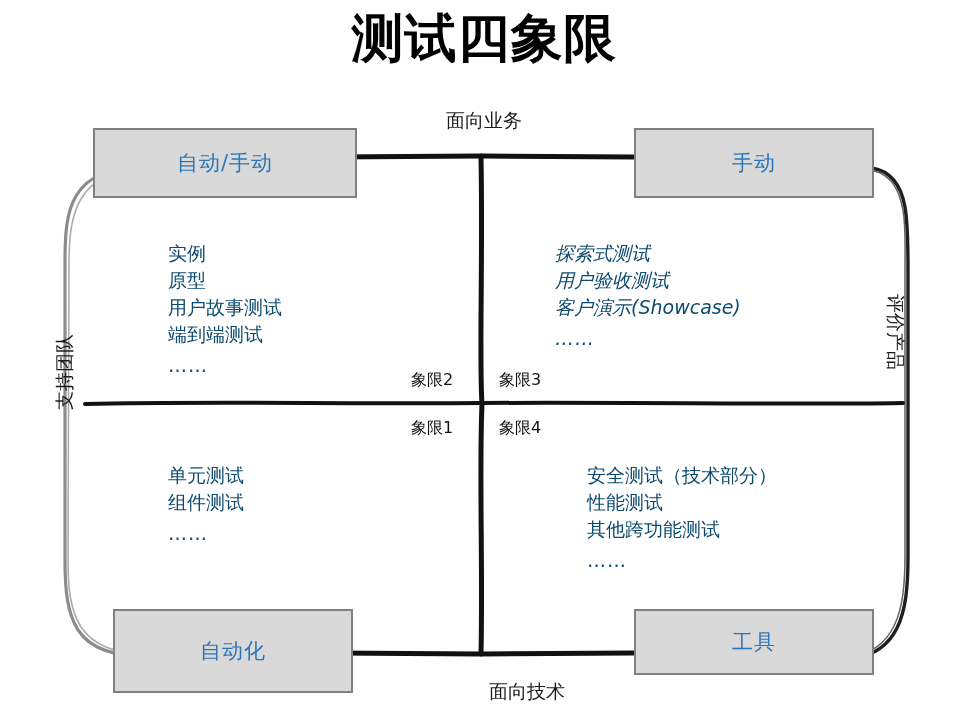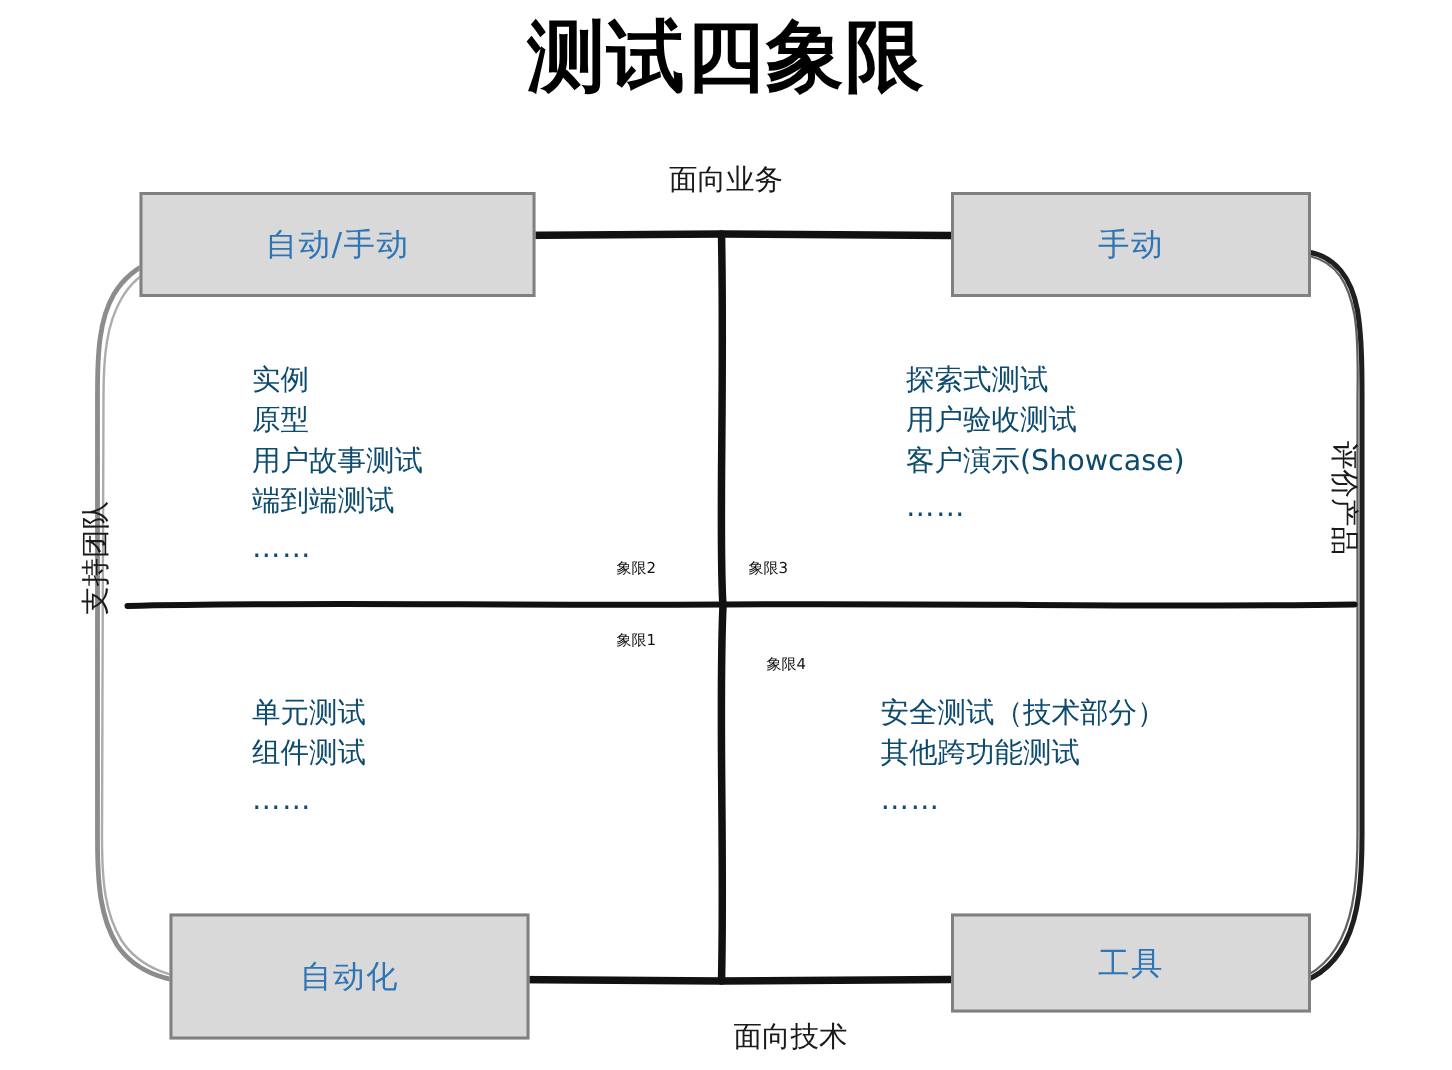--- a/index.html
+++ b/index.html
@@ -101,42 +101,42 @@
     z-index: 5;
   }
   #box-top-left     { left: 93px;  top: 128px; width: 264px; height: 70px; }
   #box-top-right    { left: 634px; top: 128px; width: 240px; height: 70px; }
   #box-bottom-left  { left: 93px;  top: 609px; width: 240px; height: 84px; margin-left: 20px; }
   #box-bottom-right { left: 634px; top: 609px; width: 240px; height: 66px; }
 
   
   .quad-num {
     position: absolute;
-    font-size: 10px;
+    font-size: 16px;
     line-height: 18px;
     color: #111111;
     white-space: nowrap;
     z-index: 4;
   }
   #quad-num-2 { left: 411px; top: 371px; }
   #quad-num-3 { left: 499px; top: 371px; }
   #quad-num-1 { left: 411px; top: 419px; }
-  #quad-num-4 { left: 499px; top: 435px; margin-left: 12px; }
+  #quad-num-4 { left: 499px; top: 419px; }
 
   
   .quad-list {
     position: absolute;
     font-size: 19px;
     line-height: 27px;
     color: #0c4a6e;
     white-space: nowrap;
     z-index: 3;
   }
   #quad-list-2 { left: 168px; top: 240px; }
-  #quad-list-3 { left: 604px; top: 240px; }
+  #quad-list-3 { left: 555px; top: 240px; font-style: italic; }
   #quad-list-1 { left: 168px; top: 462px; }
   #quad-list-4 { left: 587px; top: 462px; }
 
   .quad-list .ellipsis {
     letter-spacing: 1px;
     padding-top: 4px;
   }
 </style>
 </head>
 <body>
@@ -213,15 +213,16 @@
   </div>
 
 <div class="quad-list" id="quad-list-1">
     <div class="quad-item">单元测试</div>
     <div class="quad-item">组件测试</div>
     <div class="quad-item ellipsis">……</div>
   </div>
 
 <div class="quad-list" id="quad-list-4">
     <div class="quad-item">安全测试（技术部分）</div>
+    <div class="quad-item">性能测试</div>
     <div class="quad-item">其他跨功能测试</div>
     <div class="quad-item ellipsis">……</div>
   </div>
 
 </body></html>

